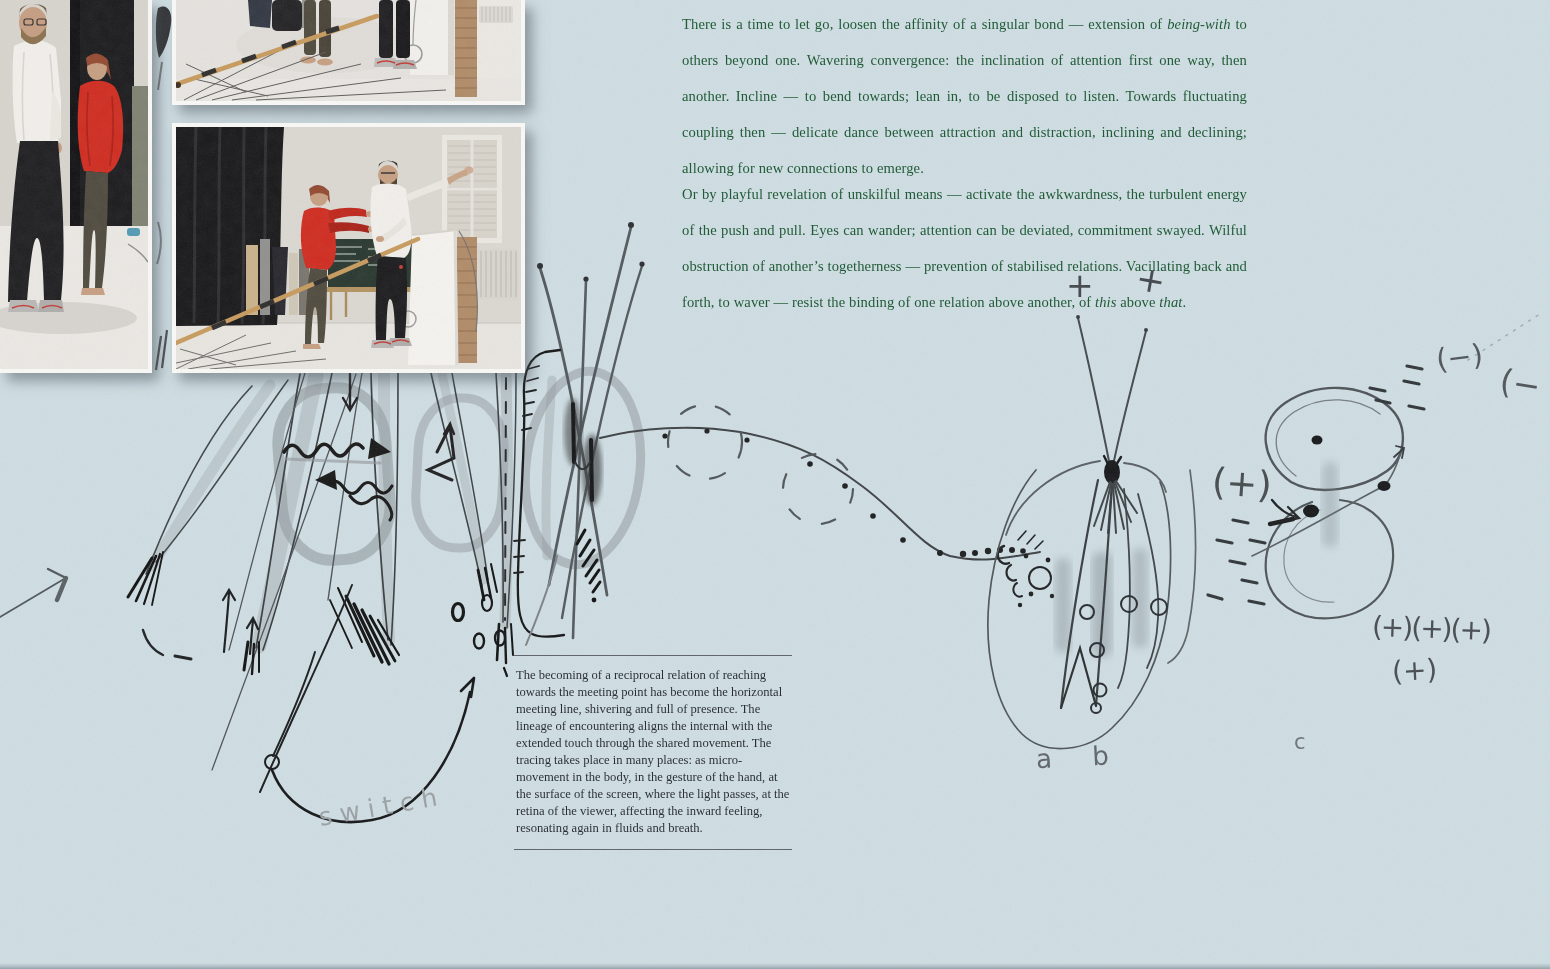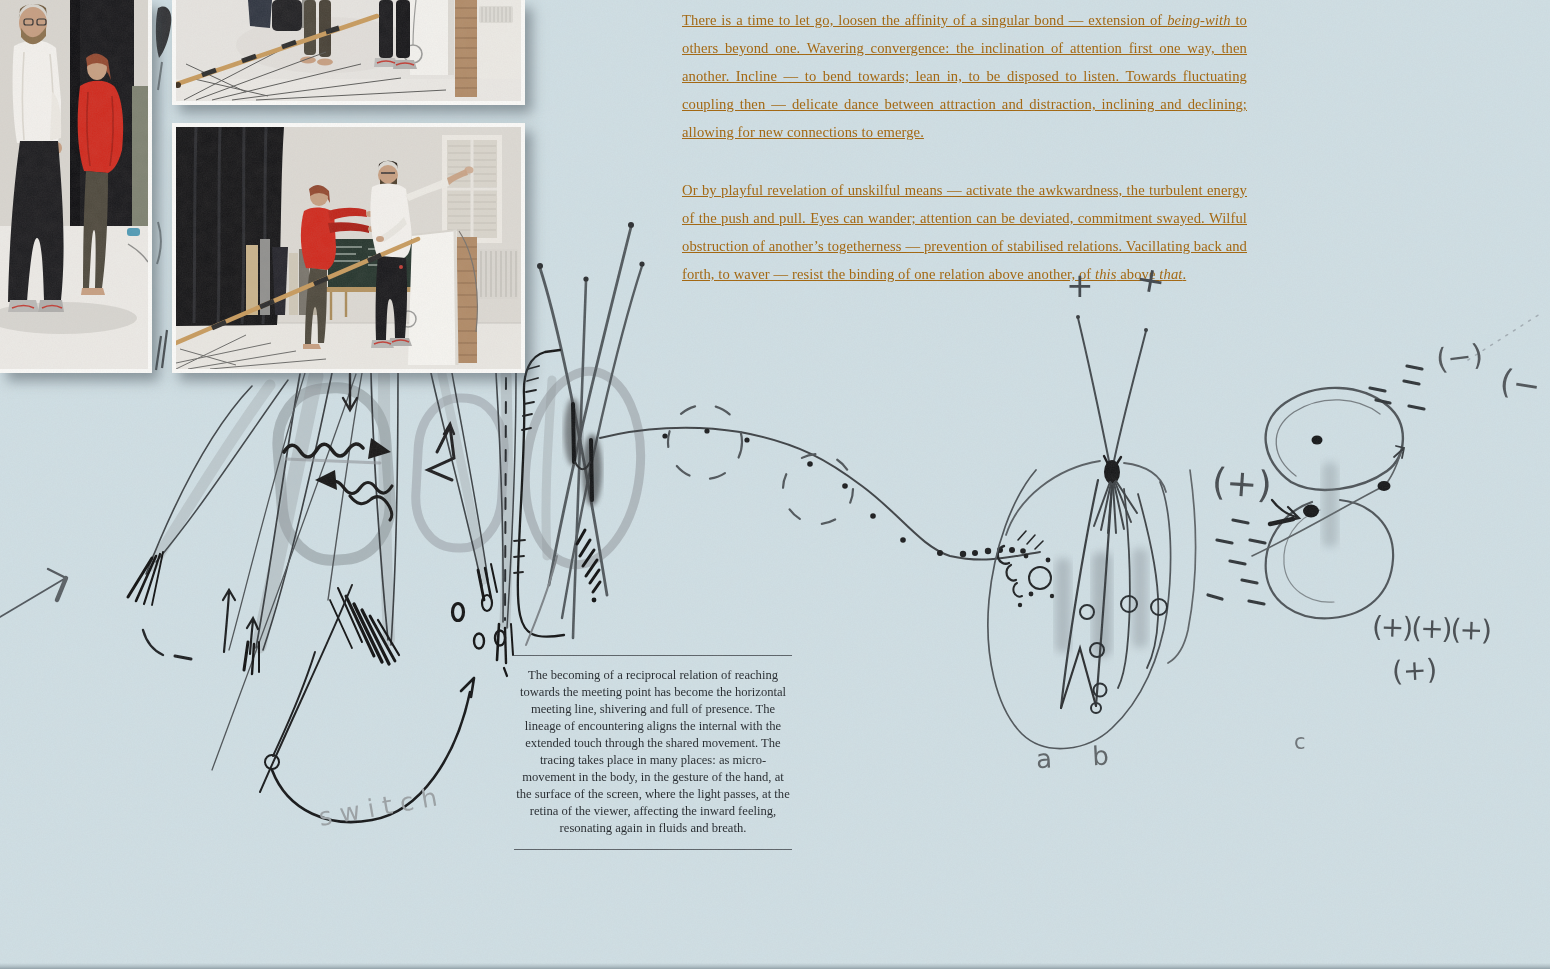--- a/index.html
+++ b/index.html
@@ -7,26 +7,26 @@
         font-family:"Liberation Serif","DejaVu Serif",serif;}
   
   .photo{position:absolute;background:#fbfbf9;box-shadow:7px 8px 12px rgba(62,74,82,.5);z-index:3;}
   .photo svg{display:block;}
   #photo1{left:0;top:0;border:4px solid #fbfbf9;border-left:0;border-top:0;}
   #photo2{left:172px;top:0;border:4px solid #fbfbf9;border-top:0;}
   #photo3{left:172px;top:123px;border:4px solid #fbfbf9;}
   
   #sketch{position:absolute;left:0;top:0;z-index:2;}
   
-  .body-text{position:absolute;width:565px;font-size:14.6px;line-height:28px;color:#a16207;
-             text-align:justify;z-index:4;letter-spacing:.1px;text-decoration:underline;}
+  .body-text{position:absolute;width:565px;font-size:14.6px;line-height:36px;color:#14532d;
+             text-align:justify;z-index:4;letter-spacing:.1px;}
   .body-text em{font-style:italic;}
   #caption-block{position:absolute;left:514px;top:655px;width:278px;z-index:4;}
   .rule{height:1px;background:#434a50;opacity:.85;}
-  #caption-text{font-size:12.6px;line-height:17px;color:#1d2227;text-align:center;
+  #caption-text{font-size:12.6px;line-height:17px;color:#1d2227;text-align:left;
                 padding:11px 2px 12px 2px;}
   
   .pencil{position:absolute;z-index:4;font-family:"DejaVu Sans",sans-serif;white-space:nowrap;}
   #ann-switch{left:318px;top:792px;font-size:25px;letter-spacing:8px;color:#99a0a4;transform:rotate(-10deg);}
   #ann-ab{left:1036px;top:742px;font-size:26px;letter-spacing:16px;color:#5b6266;transform:rotate(-3deg);}
   #ann-c{left:1294px;top:730px;font-size:21px;color:#6a7176;}
   #ann-plus-left{left:1212px;top:462px;font-size:37px;color:#43494e;transform:rotate(4deg);}
   #ann-minus-top{left:1436px;top:340px;font-size:29px;color:#4c5257;transform:rotate(-7deg);}
   #ann-minus-edge{left:1500px;top:364px;font-size:33px;color:#4c5257;transform:rotate(9deg);}
   #ann-plus-triplet{left:1372px;top:612px;font-size:28px;letter-spacing:-2px;color:#43494e;transform:rotate(2deg);}

